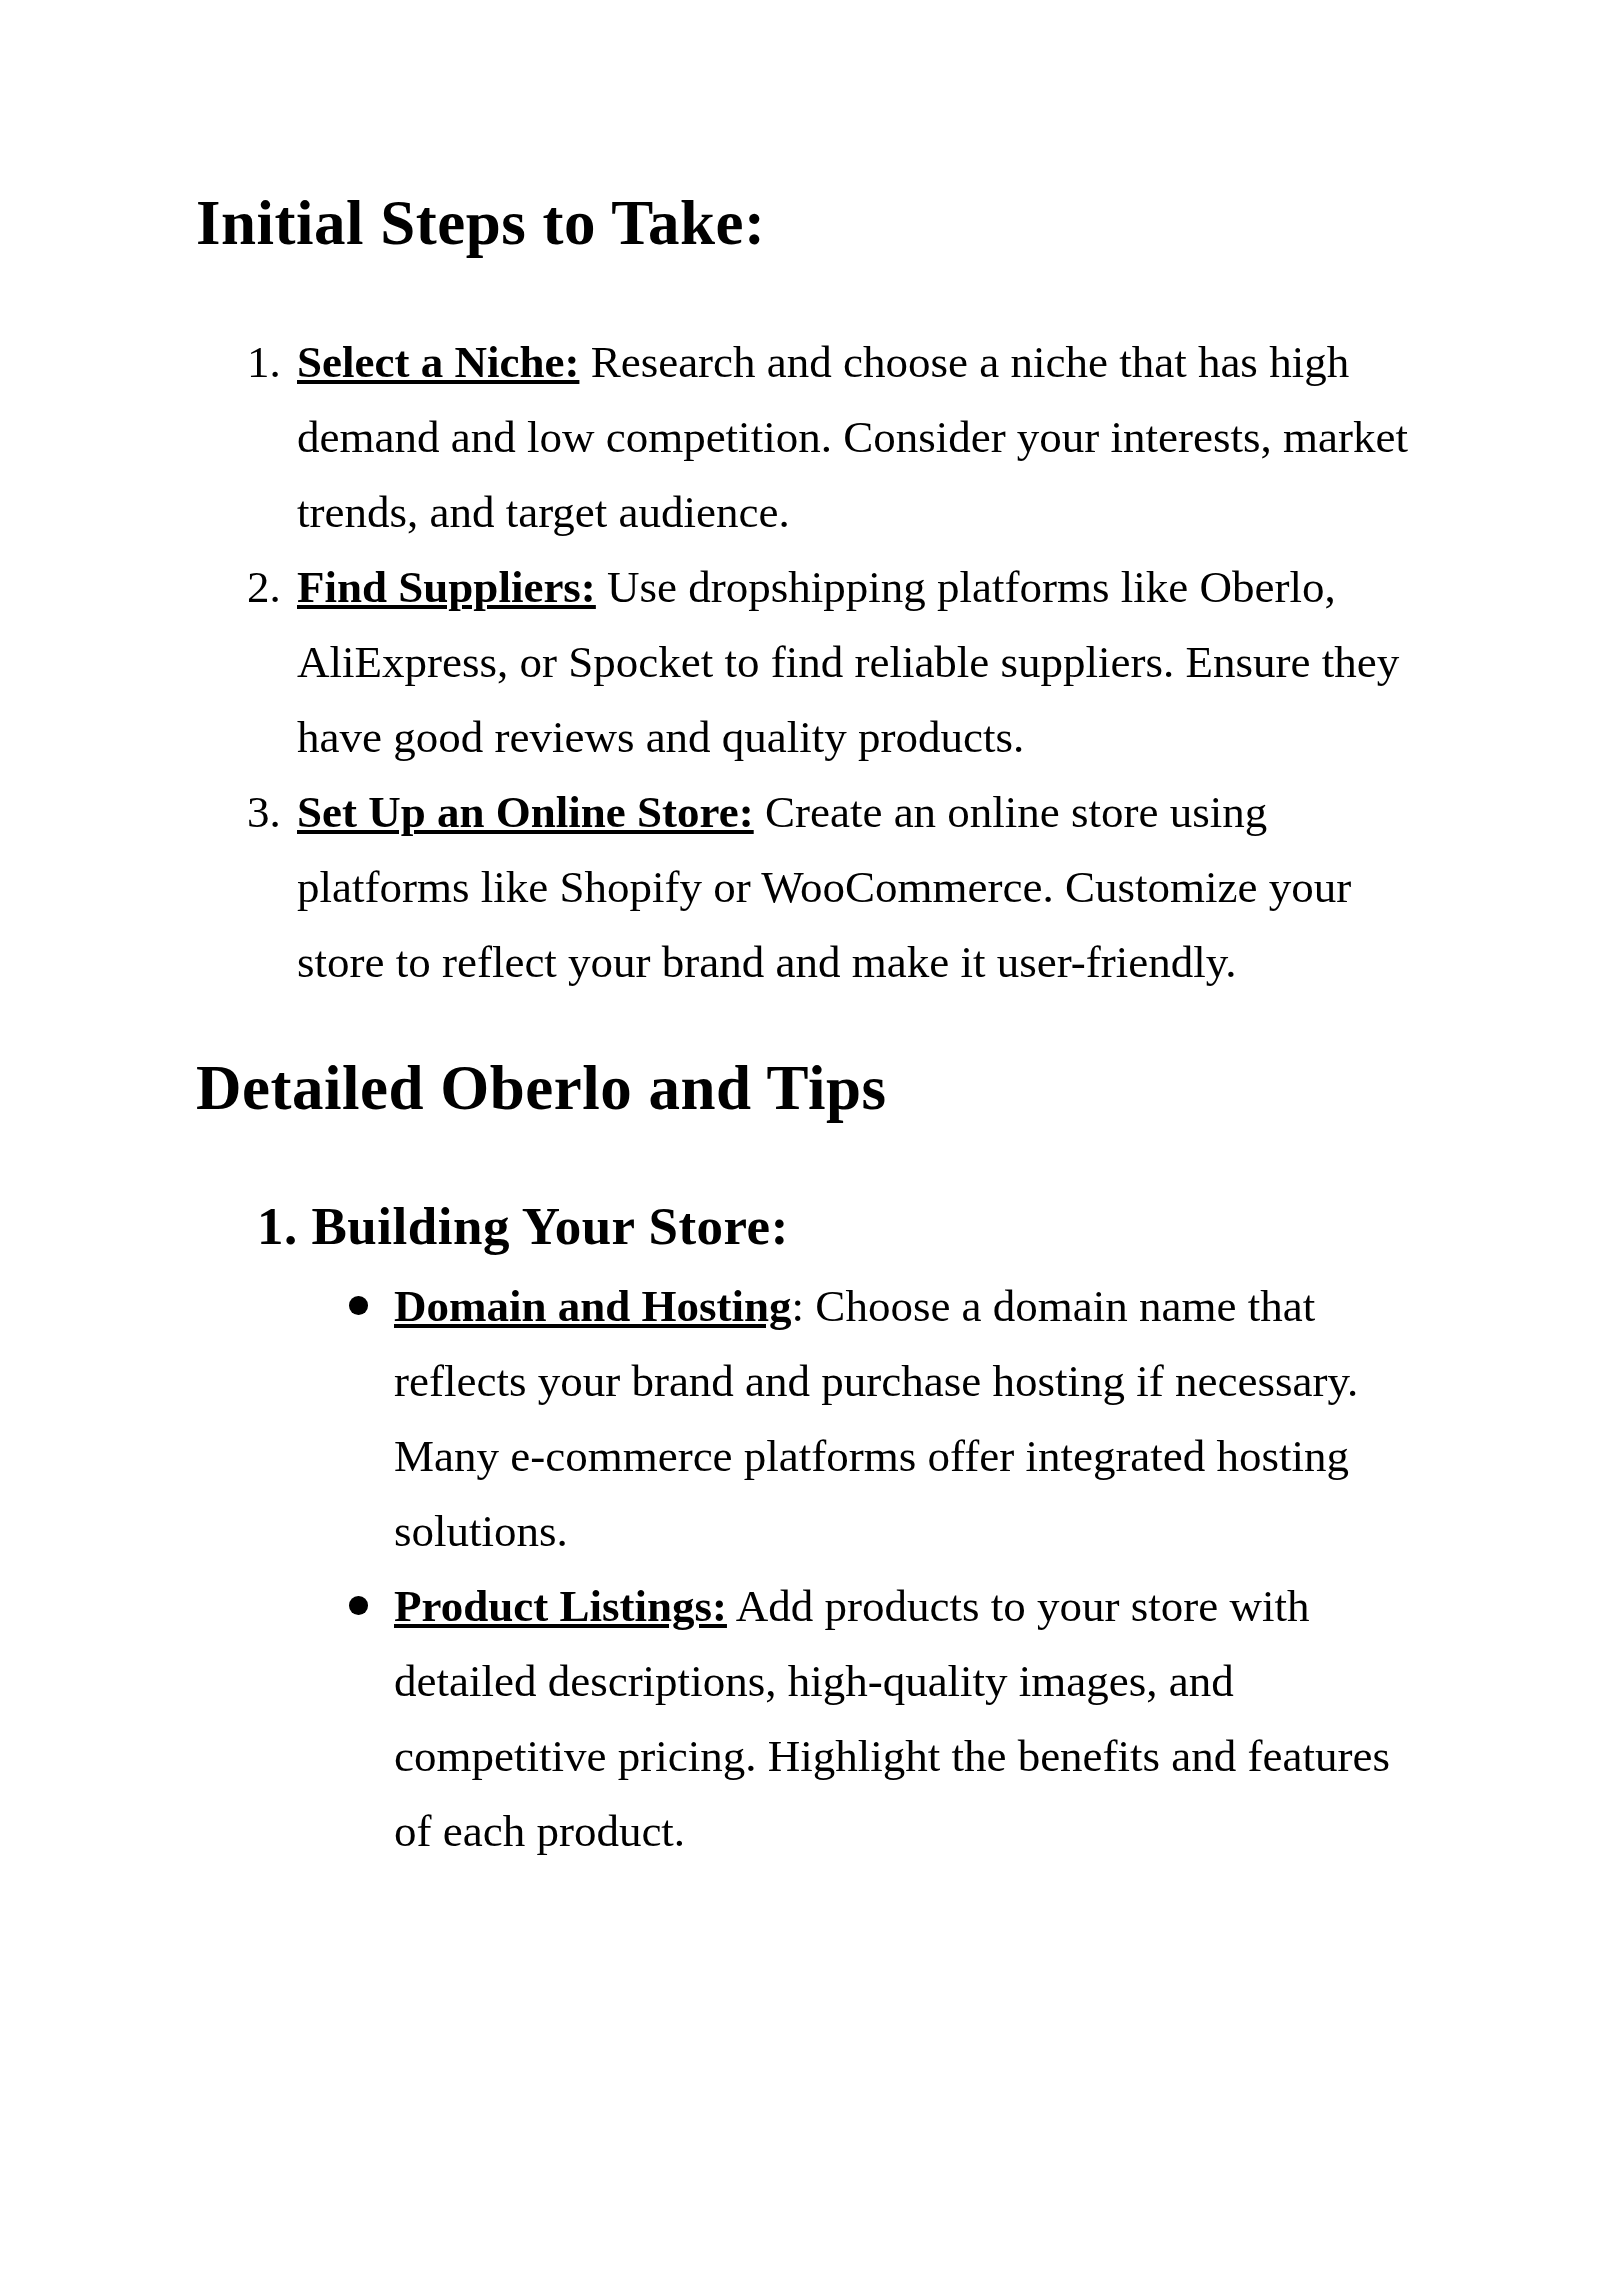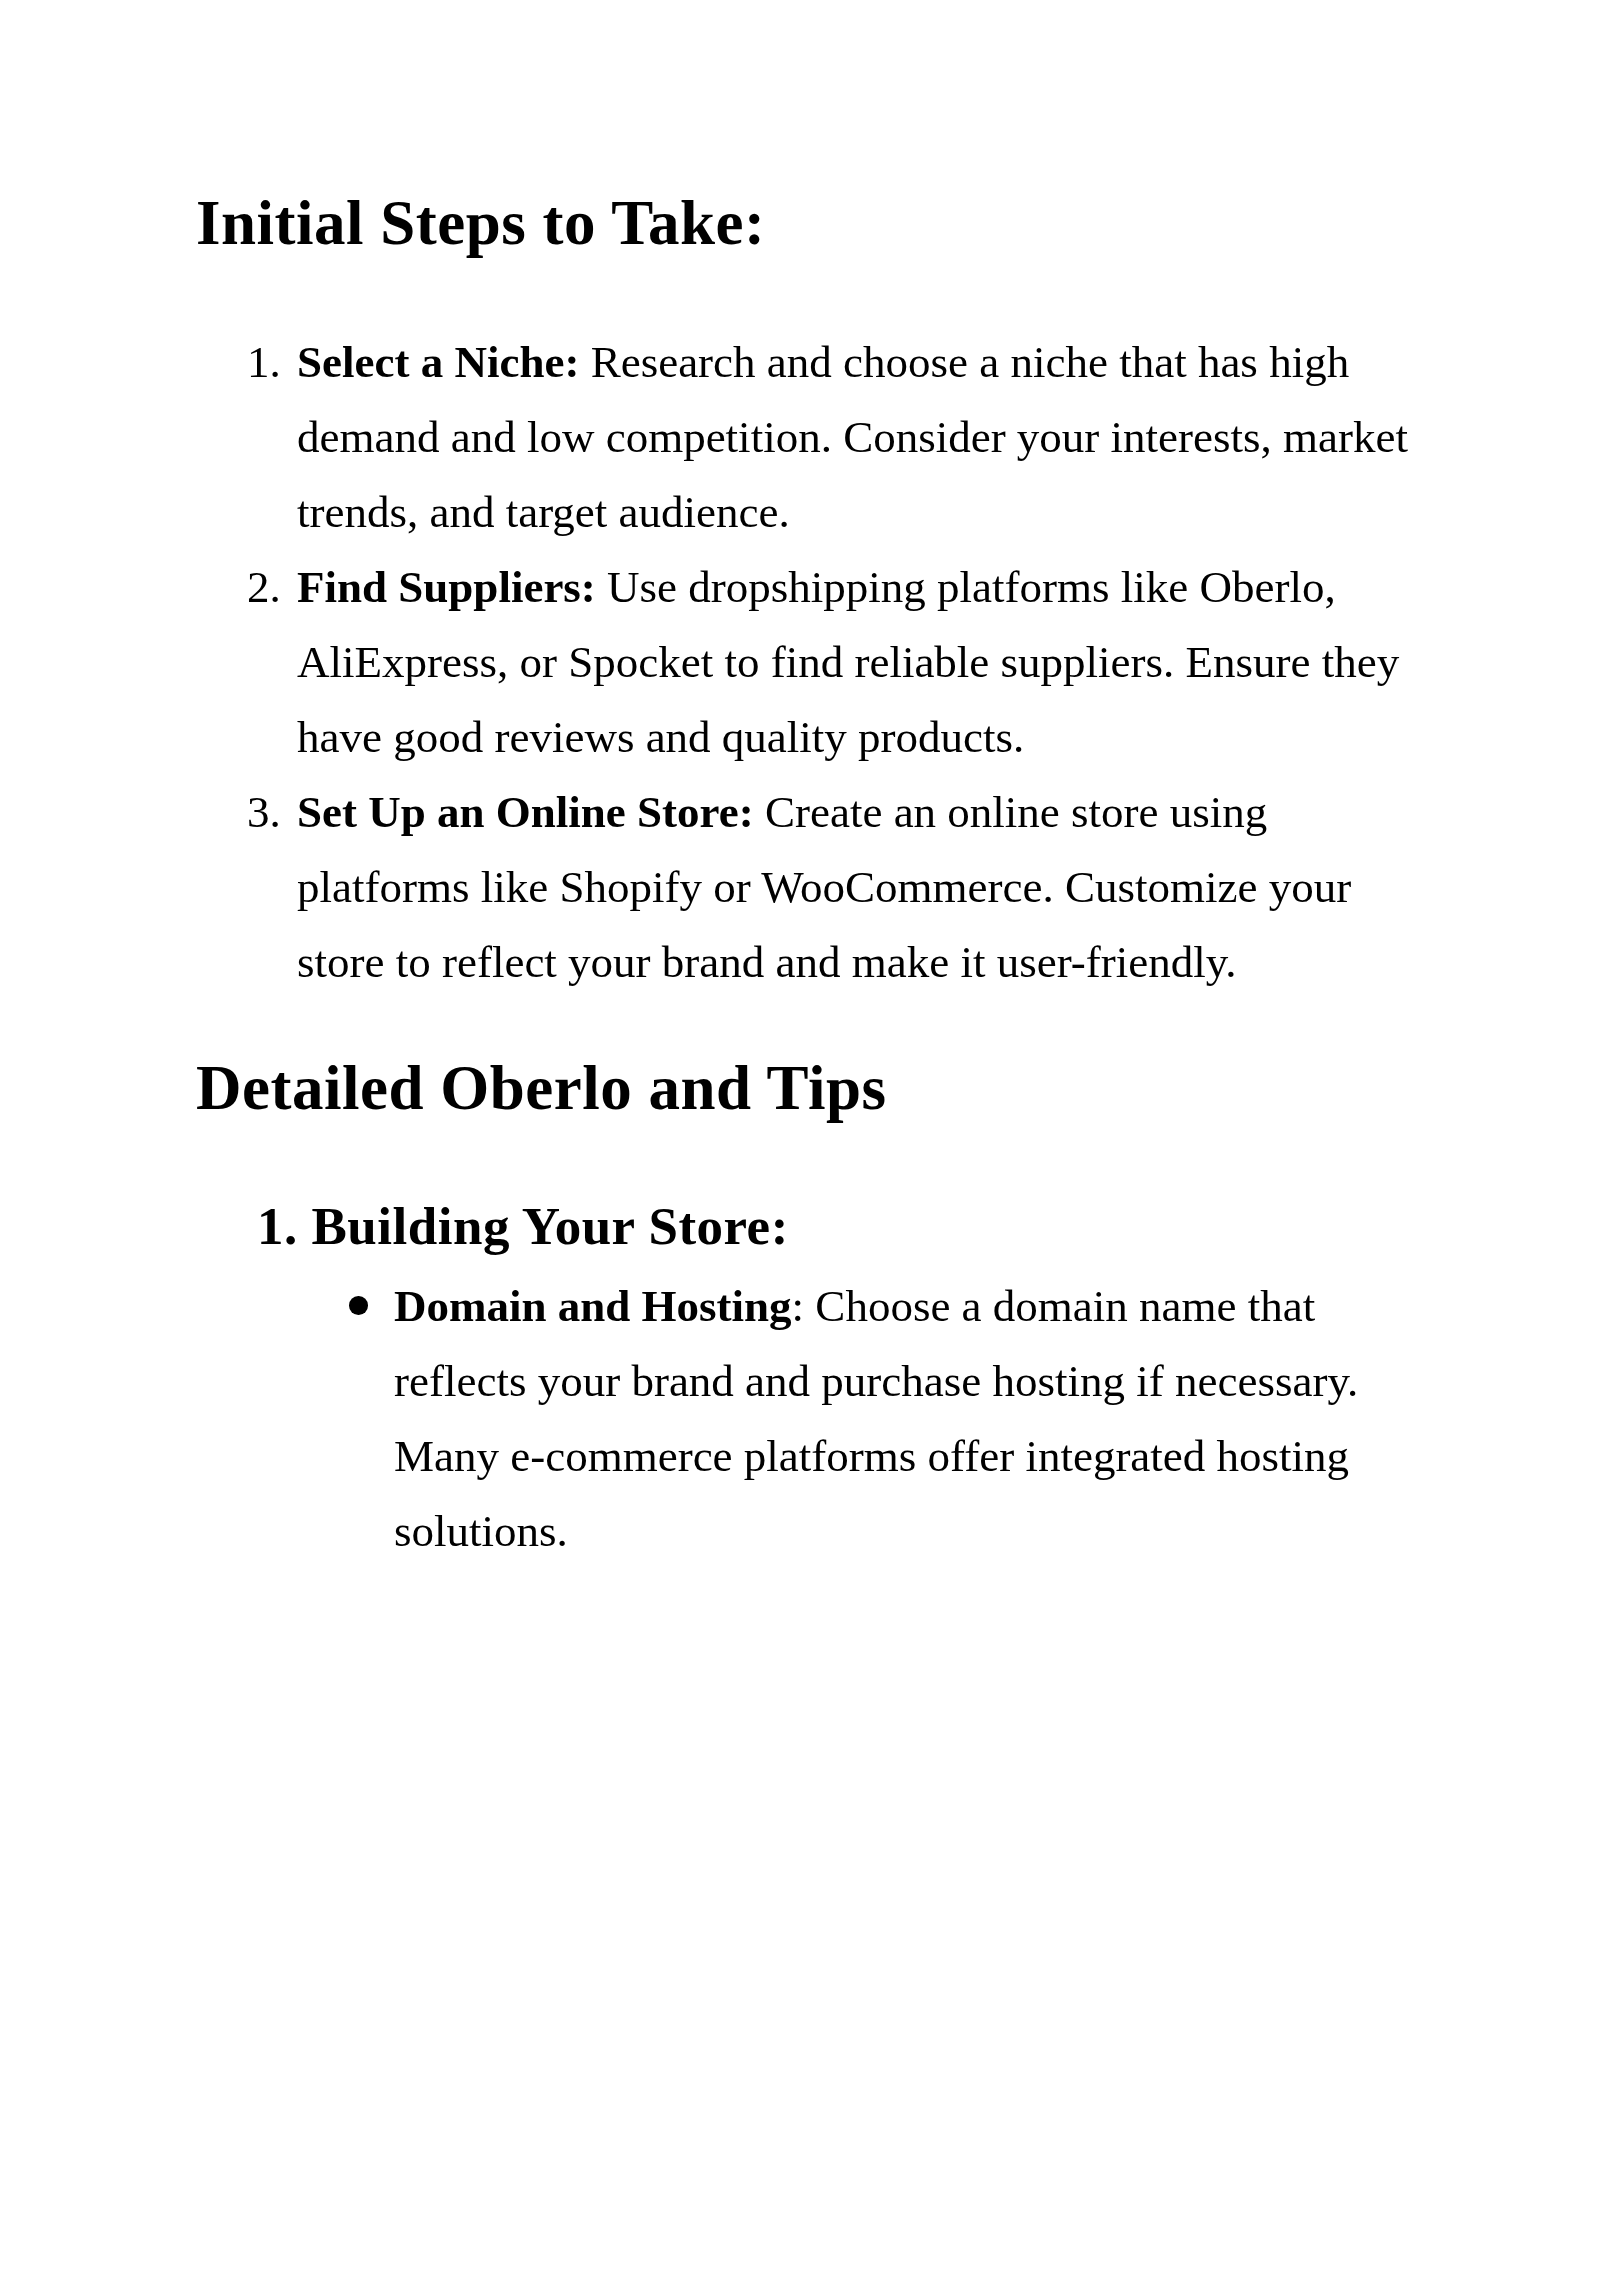--- a/index.html
+++ b/index.html
@@ -63,21 +63,21 @@
   }
   .bullet {
     position: absolute;
     left: 153px;
     top: 27.4px;
     width: 18.6px;
     height: 18.6px;
     background: #000000;
     border-radius: 50%;
   }
-  .b { font-weight: 700; }
+  .b { font-weight: 700; text-decoration: underline; }
 </style>
 </head>
 <body>
 
 <div class="content">
 
   <h2 class="initial">Initial Steps to Take:</h2>
 
   <ol class="steps">
     <li>
@@ -96,16 +96,20 @@
 
   <h2 class="detailed">Detailed Oberlo and Tips</h2>
 
   <h3>1. Building Your Store:</h3>
 
   <ul class="tips">
     <li>
       <span class="bullet"></span>
       <span class="b">Domain and Hosting</span><span>: Choose a domain name that reflects your brand and purchase hosting if necessary. Many e-commerce platforms offer integrated hosting solutions.</span>
     </li>
+    <li>
+      <span class="bullet"></span>
+      <span class="b">Product Listings:</span><span> Add products to your store with detailed descriptions, high-quality images, and competitive pricing. Highlight the benefits and features of each product.</span>
+    </li>
   </ul>
 
 </div>
 
 
 </body></html>

